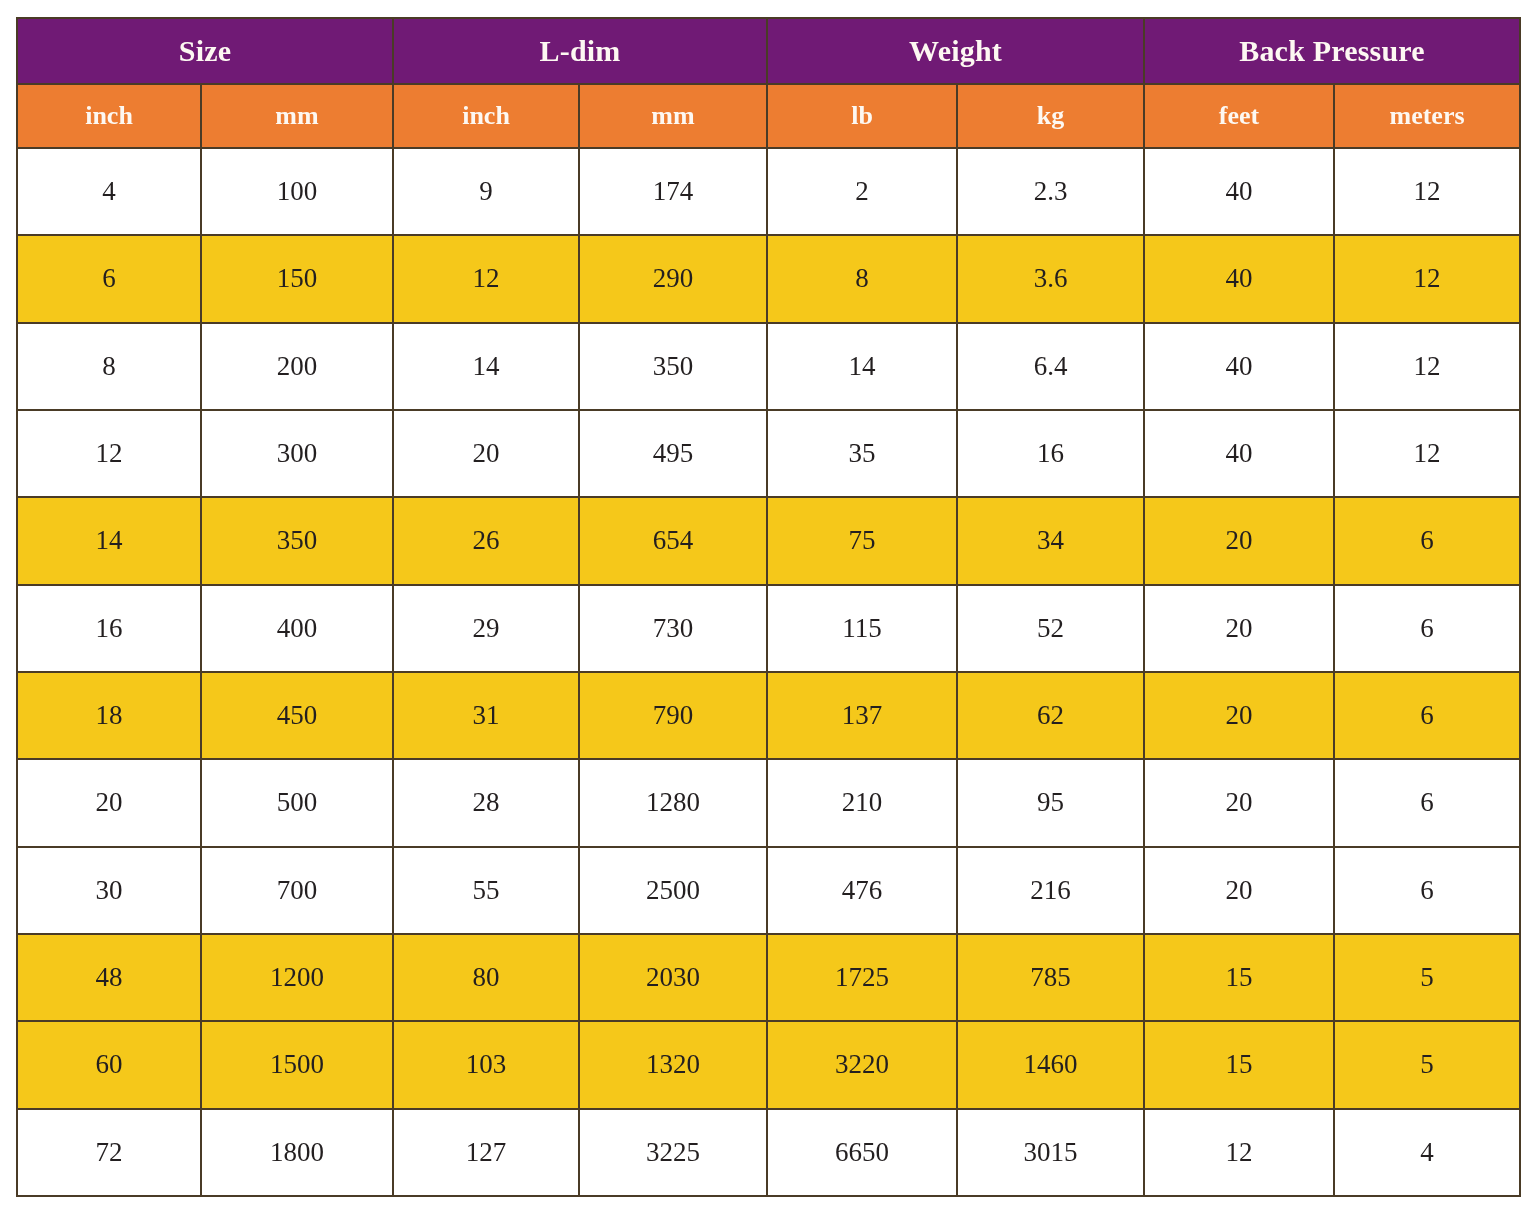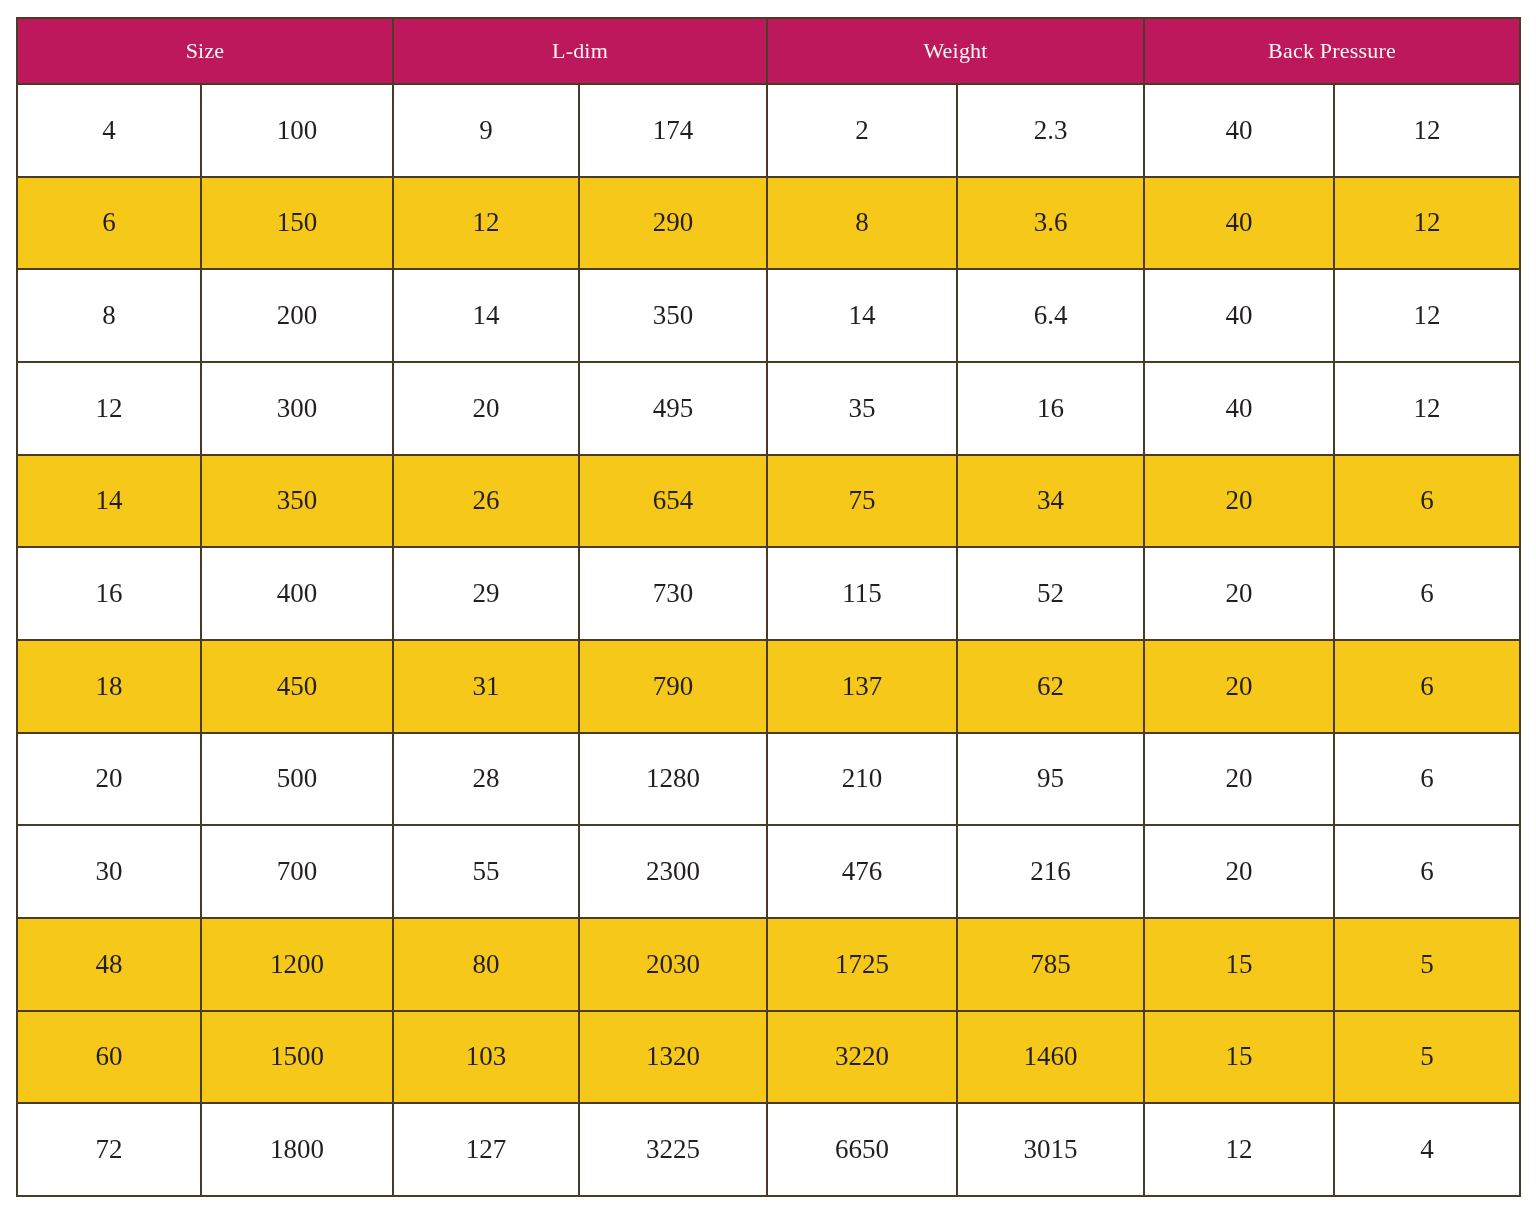--- a/index.html
+++ b/index.html
@@ -35,24 +35,24 @@
   table.spec-table td {
     border: 2px solid #4a3b26;
     text-align: center;
     vertical-align: middle;
     padding: 0;
     margin: 0;
   }
 
   
   tr.group-header th {
-    background: #be185d;
+    background: #701a75;
     color: #FDF8F2;
-    font-weight: normal;
-    font-size: 22px;
+    font-weight: bold;
+    font-size: 30px;
     height: 64px;
     letter-spacing: 0.2px;
   }
 
   
   tr.unit-header th {
     background: #ED7D31;
     color: #FDF8F2;
     font-weight: bold;
     font-size: 26px;
@@ -95,20 +95,30 @@
         <col class="c7">
         <col class="c8">
     </colgroup>
     <thead>
       <tr class="group-header">
           <th colspan="2">Size</th>
           <th colspan="2">L-dim</th>
           <th colspan="2">Weight</th>
           <th colspan="2">Back Pressure</th>
         </tr>
+      <tr class="unit-header">
+          <th>inch</th>
+          <th>mm</th>
+          <th>inch</th>
+          <th>mm</th>
+          <th>lb</th>
+          <th>kg</th>
+          <th>feet</th>
+          <th>meters</th>
+        </tr>
     </thead>
     <tbody>
         <tr>
           <td>4</td>
           <td>100</td>
           <td>9</td>
           <td>174</td>
           <td>2</td>
           <td>2.3</td>
           <td>40</td>
@@ -181,21 +191,21 @@
           <td>1280</td>
           <td>210</td>
           <td>95</td>
           <td>20</td>
           <td>6</td>
         </tr>
         <tr>
           <td>30</td>
           <td>700</td>
           <td>55</td>
-          <td>2300</td>
+          <td>2500</td>
           <td>476</td>
           <td>216</td>
           <td>20</td>
           <td>6</td>
         </tr>
         <tr class="alt">
           <td>48</td>
           <td>1200</td>
           <td>80</td>
           <td>2030</td>

